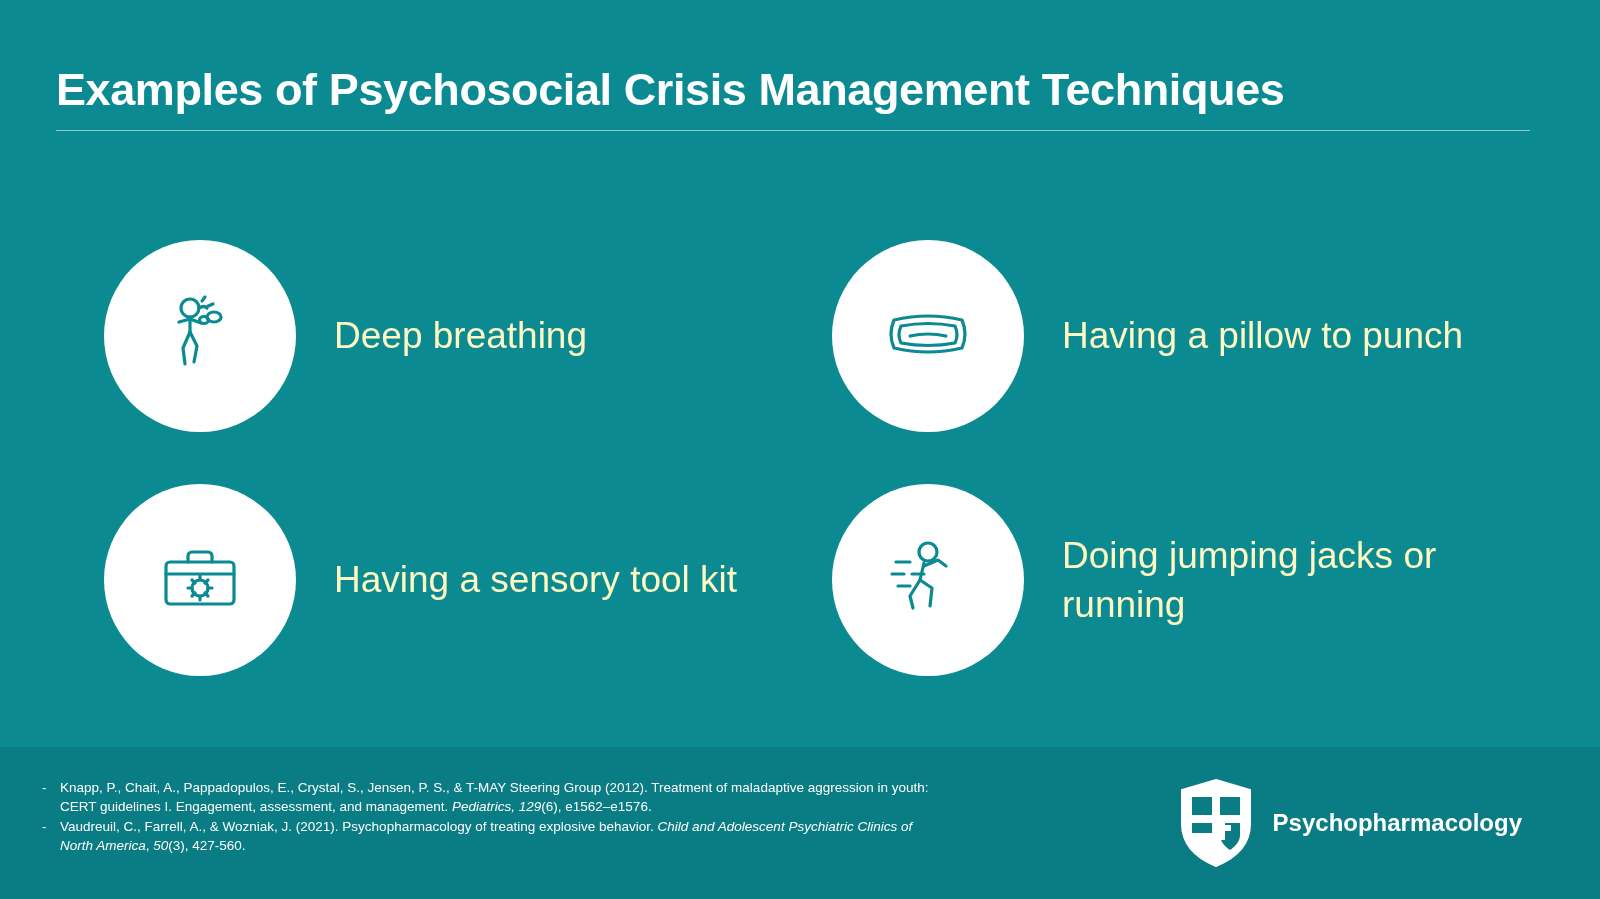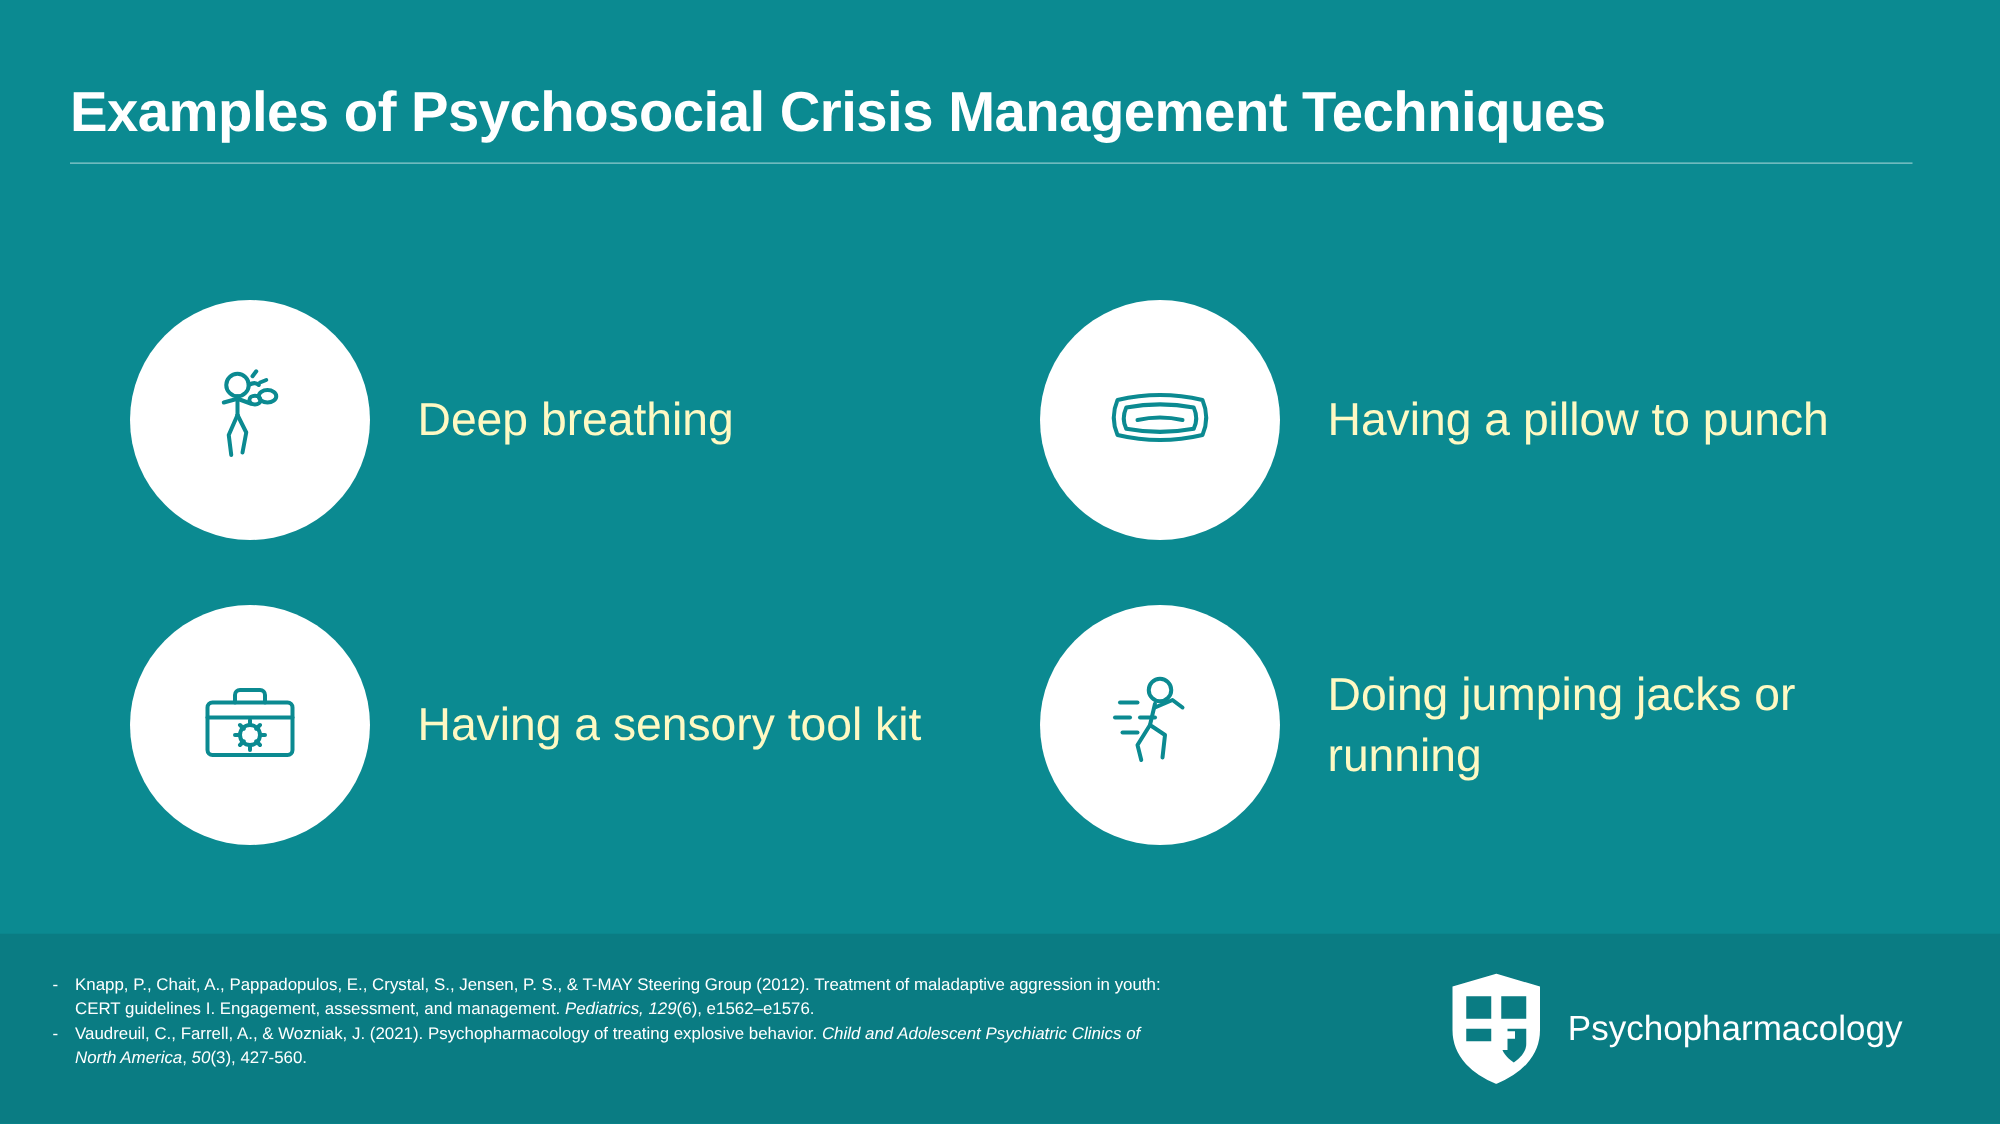--- a/index.html
+++ b/index.html
@@ -113,23 +113,23 @@
     display: flex;
     align-items: center;
   }
   .logo-mark {
     width: 78px;
     height: 92px;
     margin-right: 18px;
   }
   .logo-text {
     color: #ffffff;
-    font-size: 28px;
+    font-size: 24px;
     line-height: 1.22;
-    font-weight: 400;
+    font-weight: 700;
   }
   .logo-text .l2 { display: block; }
 </style>
 </head>
 <body>
 
 <div class="slide">
 
   <div class="title-wrap">
     <div class="title">Examples of Psychosocial Crisis Management Techniques</div>

